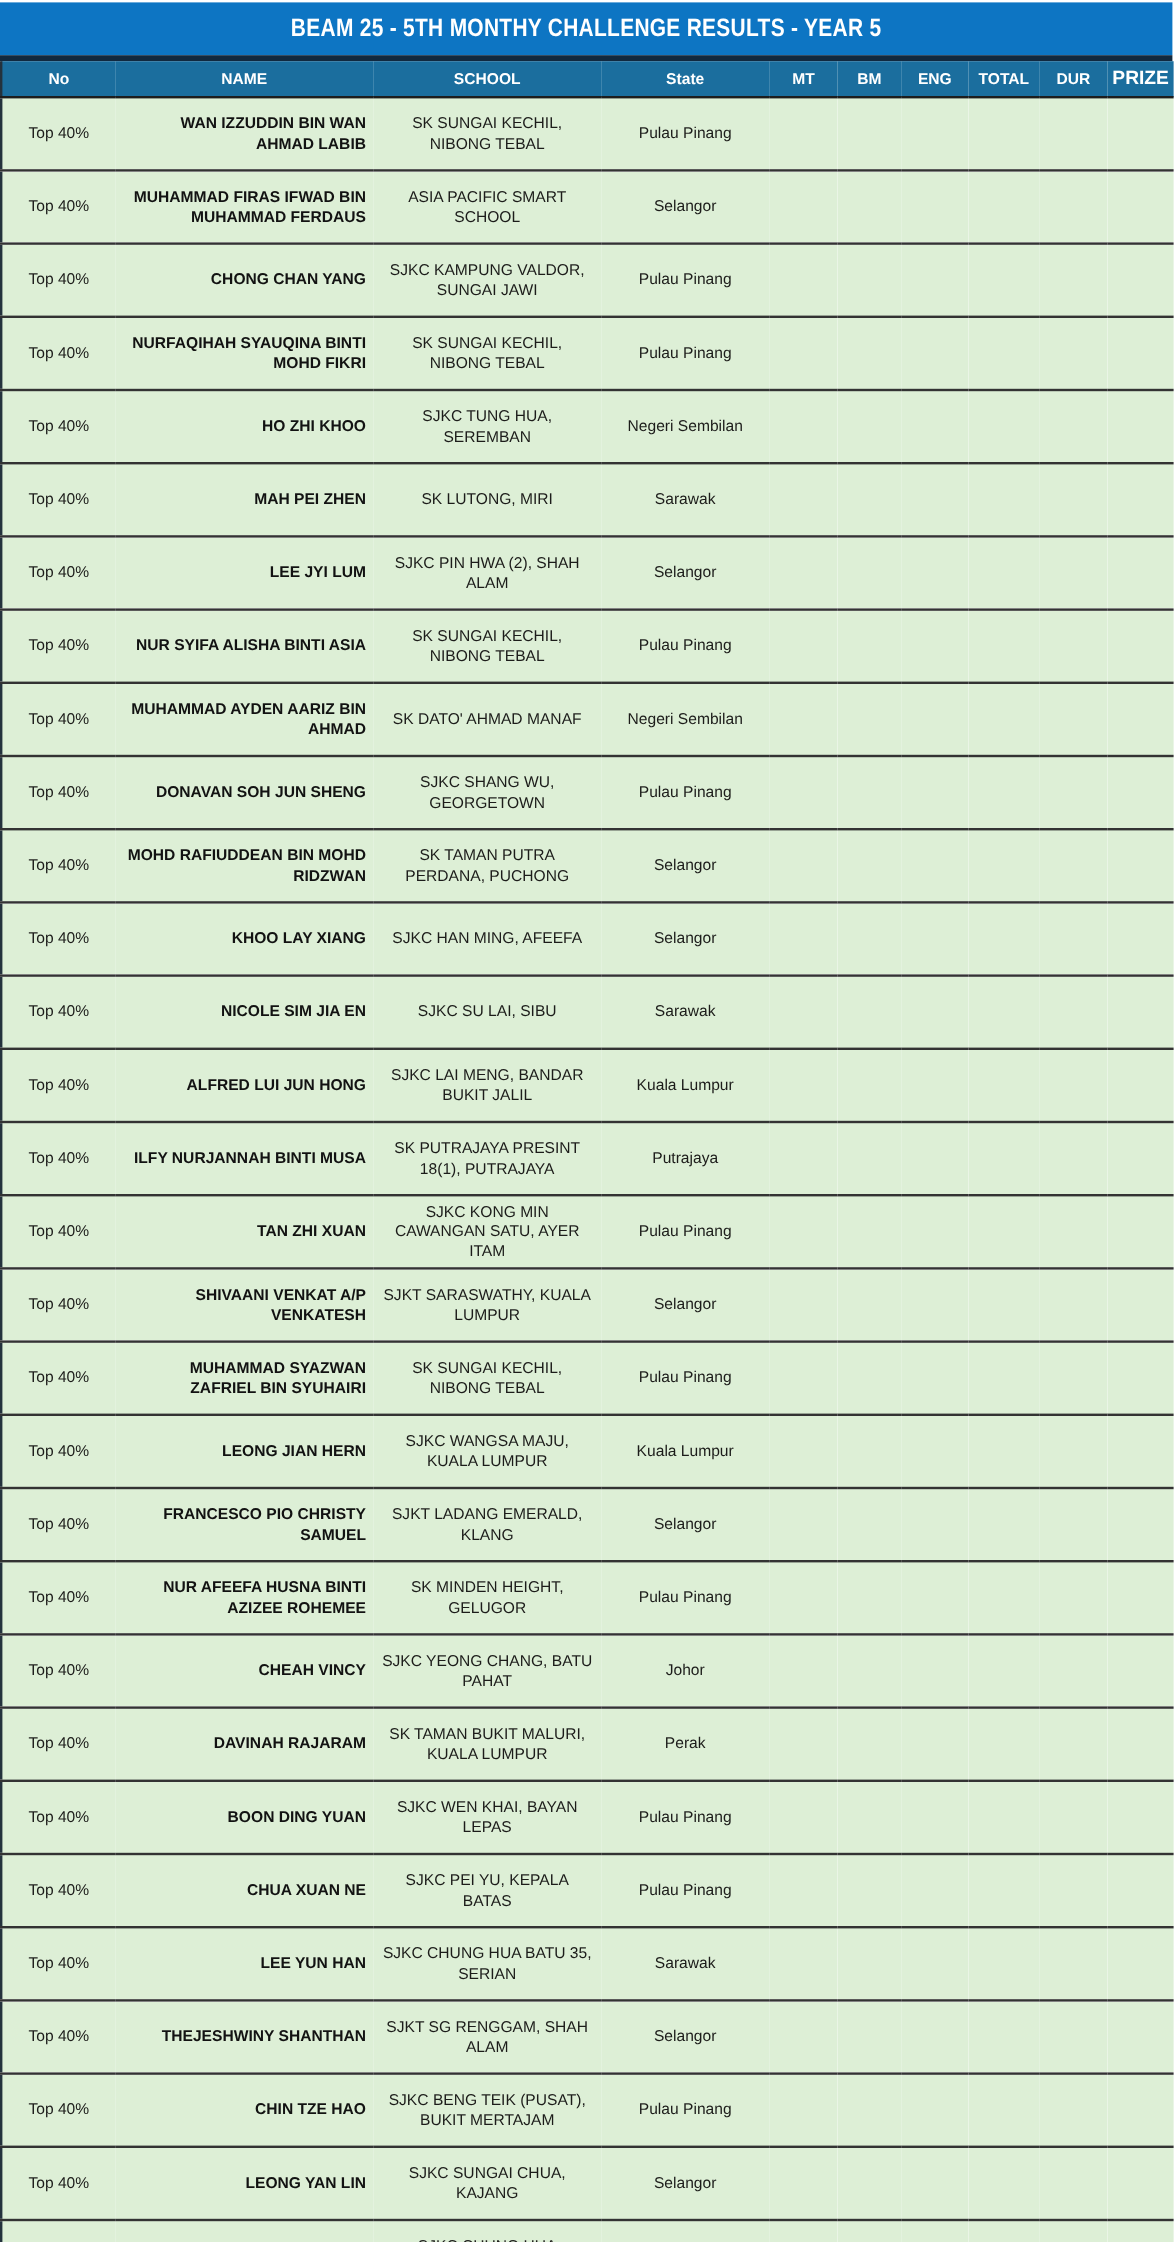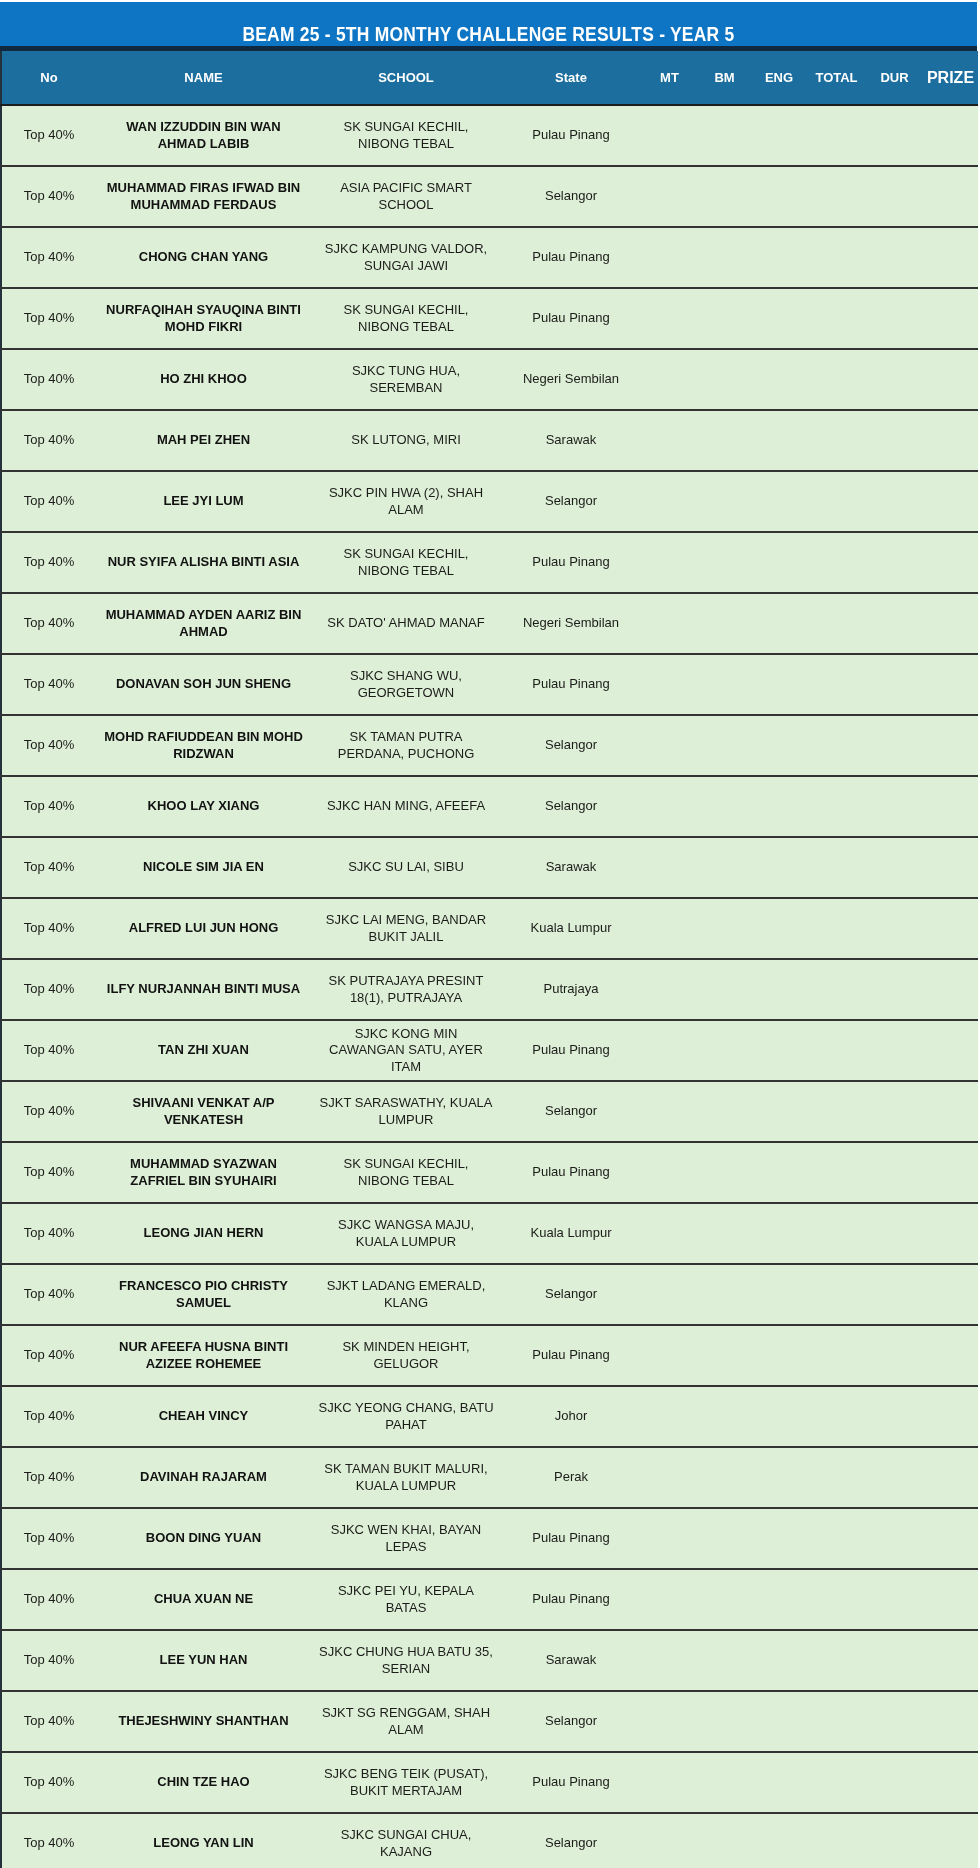--- a/index.html
+++ b/index.html
@@ -10,21 +10,21 @@
     font-family: "Liberation Sans", sans-serif;
   }
   .sheet {
     width: 977px;
     margin-top: 2px;
   }
   .title-bar {
     height: 44px;
     background: #0d75c3;
     display: flex;
-    align-items: flex-end;
+    align-items: center;
     justify-content: center;
     overflow: hidden;
   }
   .title-text {
     color: #ffffff;
     font-weight: bold;
     font-size: 21px;
     letter-spacing: 0.3px;
     white-space: nowrap;
     transform: scaleX(0.83);
@@ -40,38 +40,39 @@
     border-left: 2px solid #24323d;
   }
   thead th {
     background: #1b6e9e;
     color: #ffffff;
     font-size: 13px;
     font-weight: bold;
     height: 29px;
     vertical-align: middle;
     border-bottom: 2px solid #1d1d1d;
-    padding: 12px 2px;
+    padding: 0 2px;
   }
   thead th.col-prize { font-size: 16px; }
   tbody td {
     background: #ddefd6;
     color: #1c1c1a;
     font-size: 13px;
     text-align: center;
     vertical-align: middle;
     height: 53px;
     line-height: 1.28;
     padding: 3px 6px;
     border-bottom: 2px solid #333333;
     overflow: hidden;
   }
   tbody td.col-name {
     font-weight: bold;
     color: #121212;
+    text-align: right;
   }
 </style>
 </head>
 <body>
 
 <div class="sheet">
   <div class="title-bar">
     <span class="title-text">BEAM 25 - 5TH MONTHY CHALLENGE RESULTS - YEAR 5</span>
   </div>
   <div class="navy-sep"></div>

